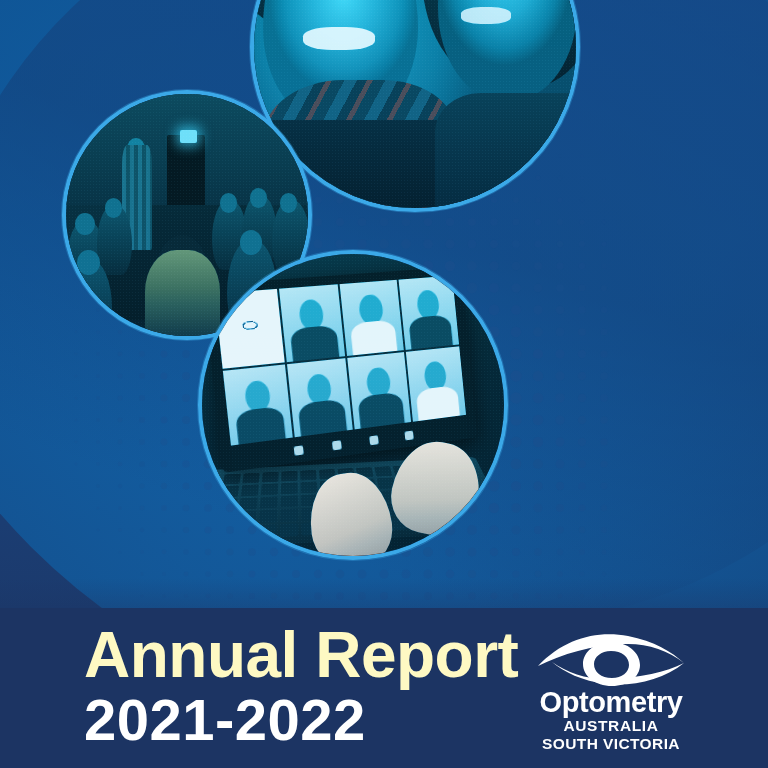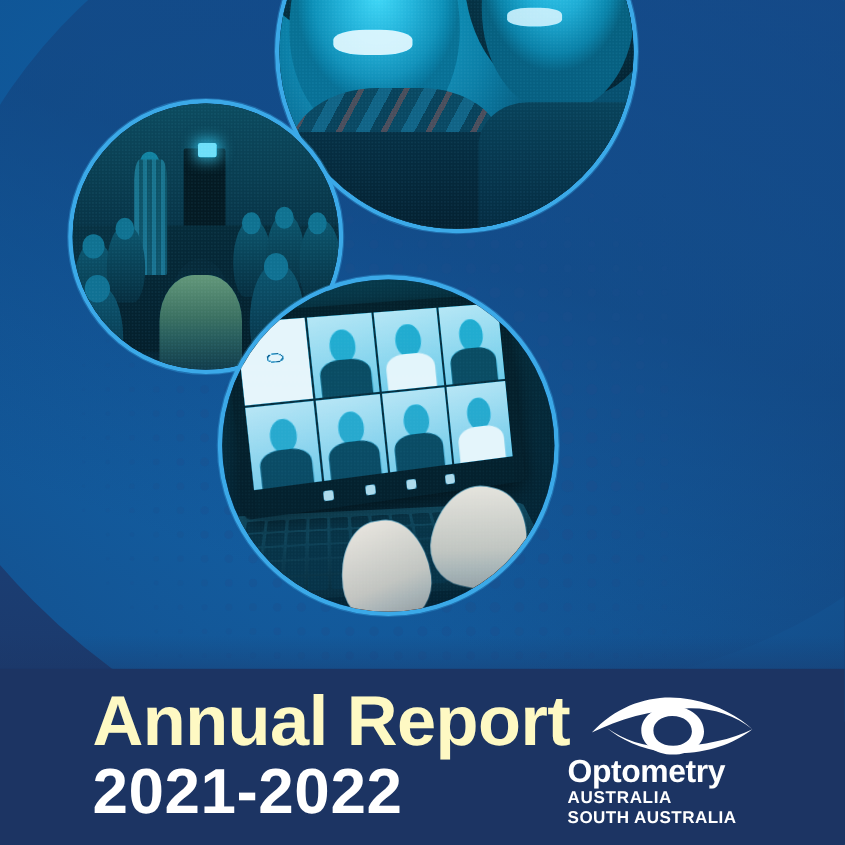--- a/index.html
+++ b/index.html
@@ -157,21 +157,21 @@
   .t-annual{
     font-size:64px; font-weight:bold; color:#fef9c3; letter-spacing:-0.5px;
     line-height:1.0; white-space:nowrap;
   }
   .t-years{
     font-size:58px; font-weight:700; color:#ffffff; letter-spacing:0.5px;
     line-height:1.06; white-space:nowrap; margin-top:2px;
   }
 
   
-  .logo{ position:absolute; right:62px; bottom:16px; width:190px; }
+  .logo{ position:absolute; right:62px; bottom:16px; width:190px; text-align:center; }
   .logo svg{ display:block; margin:0 auto; }
   .logo-word{ color:#fff; font-size:29px; font-weight:bold; letter-spacing:-0.4px; line-height:1.05; margin-top:-1px; }
   .logo-sub1{ color:#fff; font-size:15.5px; font-weight:bold; letter-spacing:.6px; line-height:1.12; }
   .logo-sub2{ color:#fff; font-size:15.5px; font-weight:bold; letter-spacing:.4px; line-height:1.12; }
 </style>
 </head>
 <body>
 
 <div id="cover">
 
@@ -914,17 +914,17 @@
 
         <path d="M2 34 C 28 6, 62 -2, 92 4 C 118 9, 136 20, 148 31 C 132 18, 110 11, 88 12 C 56 13, 26 22, 2 34 Z" fill="#ffffff"></path>
 
         <path d="M148 31 C 128 47, 98 55, 70 52 C 46 49, 28 40, 16 30 C 32 41, 52 48, 74 47 C 104 46, 130 40, 148 31 Z" fill="#ffffff"></path>
 
         <path d="M75 10 C 92 10, 104 21, 104 33 C 104 45, 92 54, 76 54 C 59 54, 47 44, 47 32 C 47 20, 59 10, 75 10 Z
                  M75 19 C 65 19, 58 25, 58 32 C 58 40, 65 46, 76 46 C 86 46, 93 40, 93 33 C 93 25, 86 19, 75 19 Z" fill="#ffffff" fill-rule="evenodd"></path>
       </svg>
       <div class="logo-word">Optometry</div>
       <div class="logo-sub1">AUSTRALIA</div>
-      <div class="logo-sub2">SOUTH AUSTRALIA</div>
+      <div class="logo-sub2">SOUTH VICTORIA</div>
     </div>
 
   </div>
 </div>
 
 </body></html>

